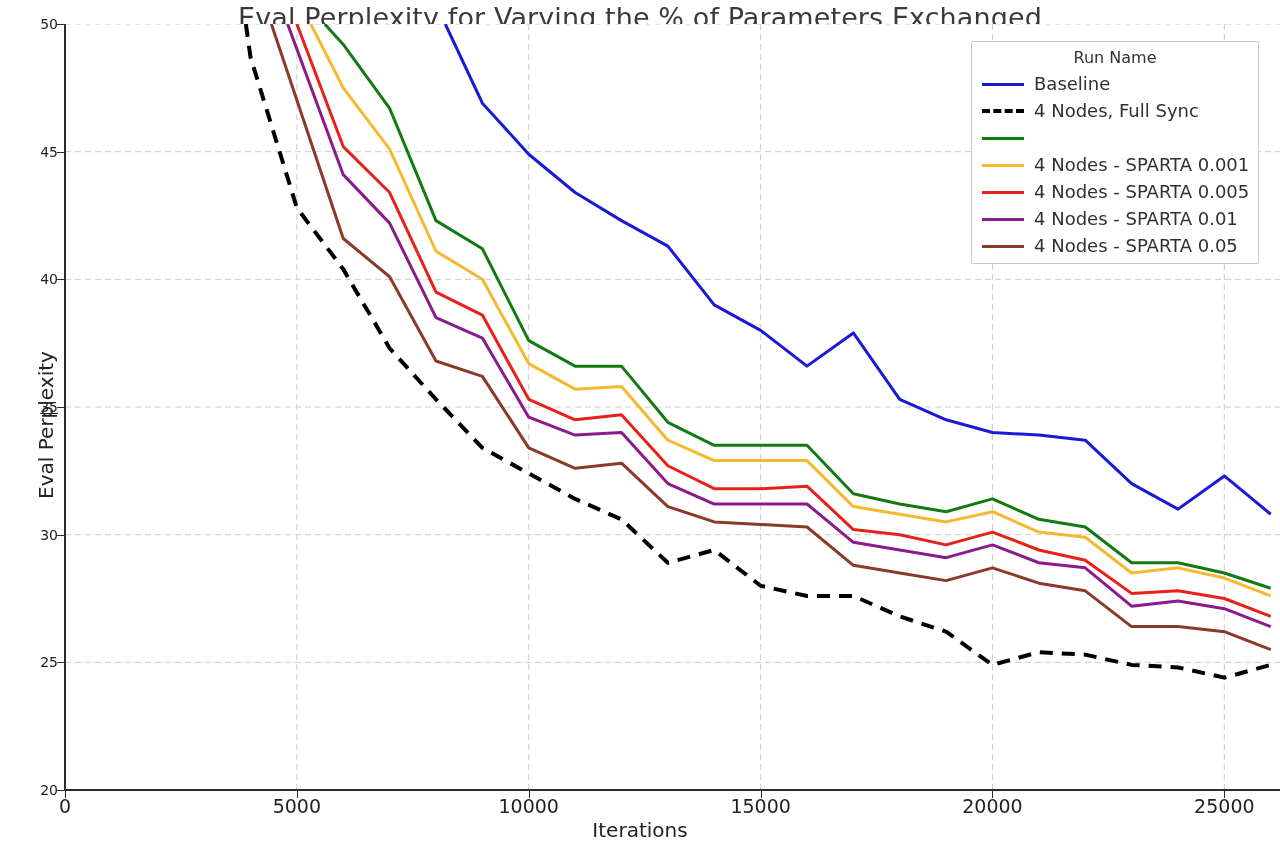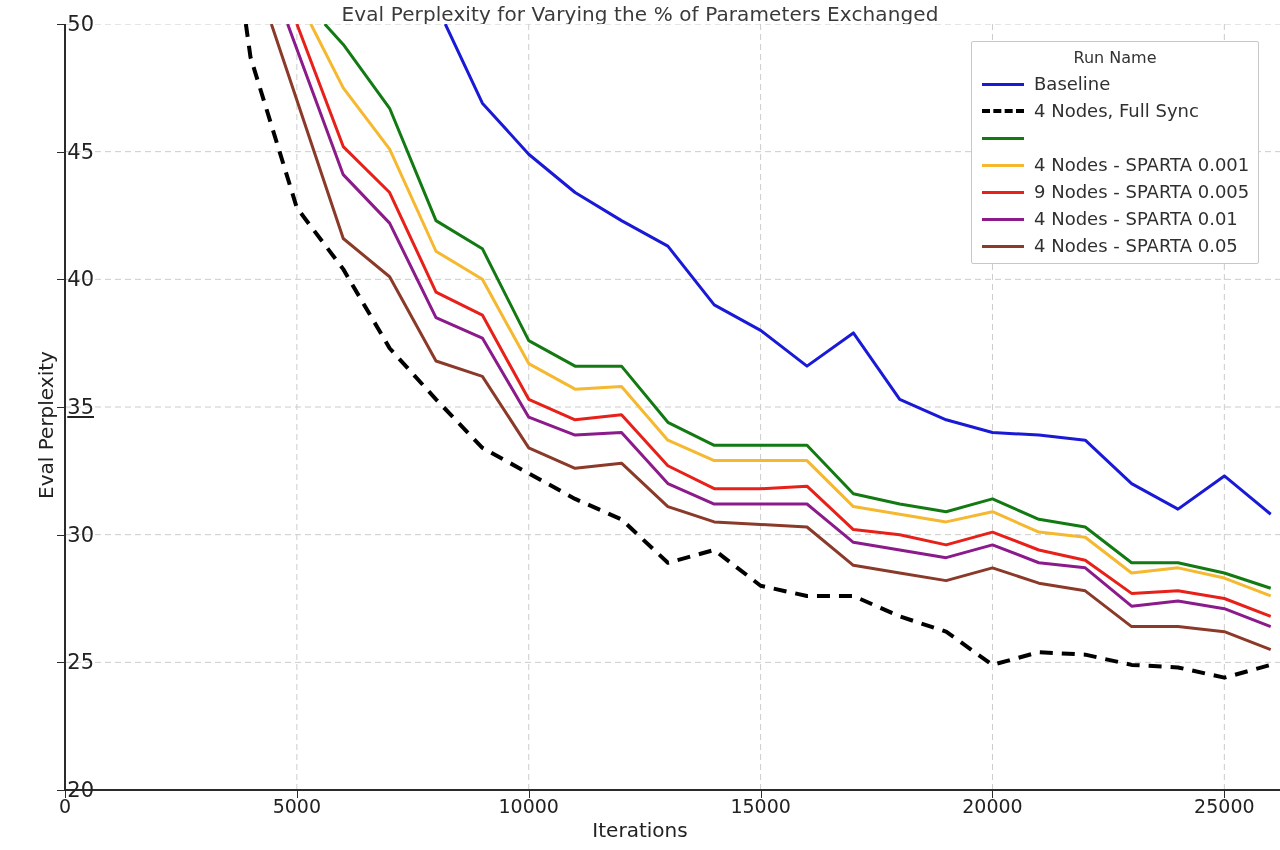--- a/index.html
+++ b/index.html
@@ -7,21 +7,21 @@
     width:1280px;height:850px;
     background:#ffffff;
     font-family:"DejaVu Sans", sans-serif;
     overflow:hidden;
   }
   #figure{position:relative;width:1280px;height:850px;}
 
   #chart-title{
     position:absolute;left:0;top:2px;width:1280px;
     text-align:center;
-    font-size:20px;color:#3a3a3a;
+    font-size:27px;color:#3a3a3a;
     font-family:"DejaVu Sans", sans-serif;
     letter-spacing:.1px;
   }
 
   
   #plot{
     position:absolute;
     left:65px;top:24px;
     width:1215px;height:766px;
     background:#ffffff;
@@ -32,22 +32,22 @@
   #y-axis-spine{
     position:absolute;left:64px;top:24px;width:2px;height:767px;
     background:#2b2b2b;
   }
   #x-axis-spine{
     position:absolute;left:64px;top:789px;width:1216px;height:2px;
     background:#2b2b2b;
   }
 
   .ytick-label{
-    position:absolute;right:1186px;   
-    font-size:21px;color:#222;
+    position:absolute;right:1222px;   
+    font-size:14px;color:#222;
     text-align:right;
     transform:translateY(-50%);
     white-space:nowrap;
   }
   .ytick-mark{
     position:absolute;left:57px;width:8px;height:1px;background:#2b2b2b;
   }
   .xtick-label{
     position:absolute;top:795px;
     font-size:19px;color:#222;
@@ -195,21 +195,21 @@
         <div class="legend-row">
           <span class="legend-swatch">
             <i style="background: rgb(245, 184, 46);"></i>
           </span>
           <span class="legend-label">4 Nodes - SPARTA 0.001</span>
         </div>
         <div class="legend-row">
           <span class="legend-swatch">
             <i style="background: rgb(232, 32, 26);"></i>
           </span>
-          <span class="legend-label">9 Nodes - SPARTA 0.005</span>
+          <span class="legend-label">4 Nodes - SPARTA 0.005</span>
         </div>
         <div class="legend-row">
           <span class="legend-swatch">
             <i style="background: rgb(139, 26, 139);"></i>
           </span>
           <span class="legend-label">4 Nodes - SPARTA 0.01</span>
         </div>
         <div class="legend-row">
           <span class="legend-swatch">
             <i style="background: rgb(139, 58, 42);"></i>

